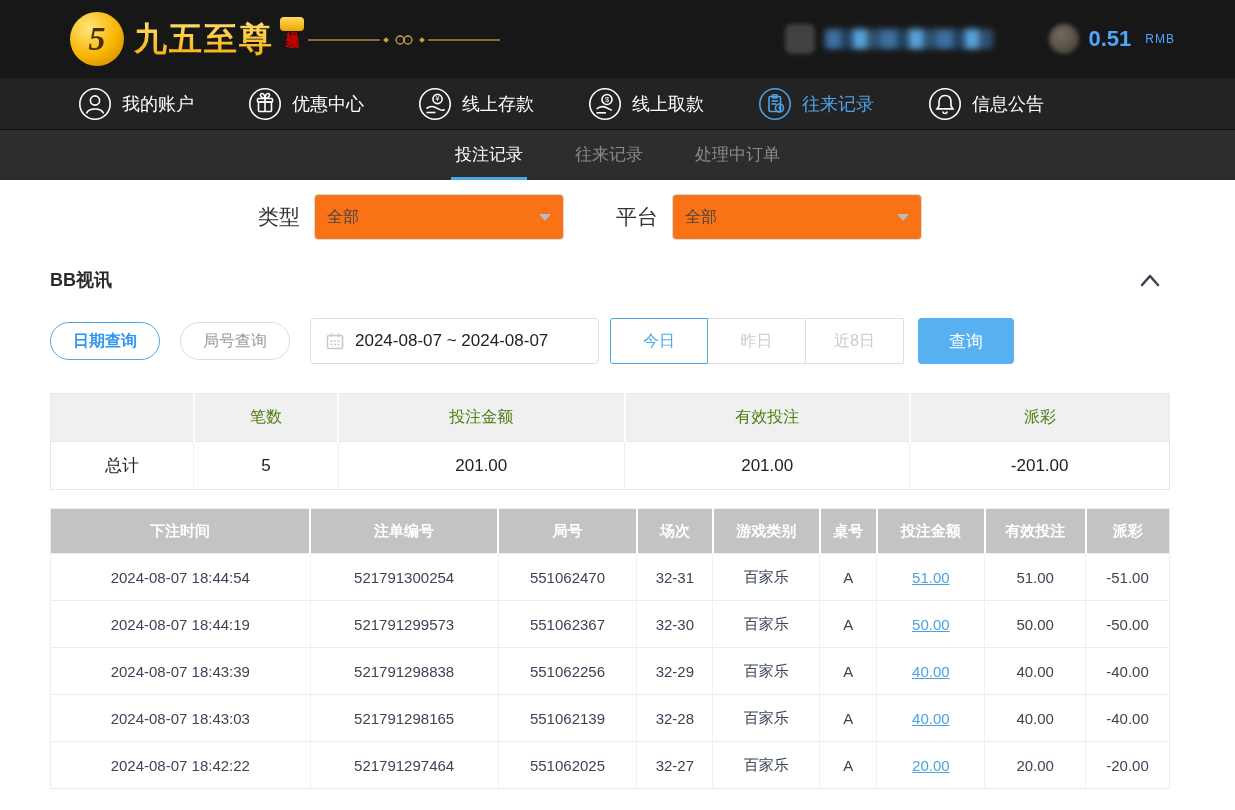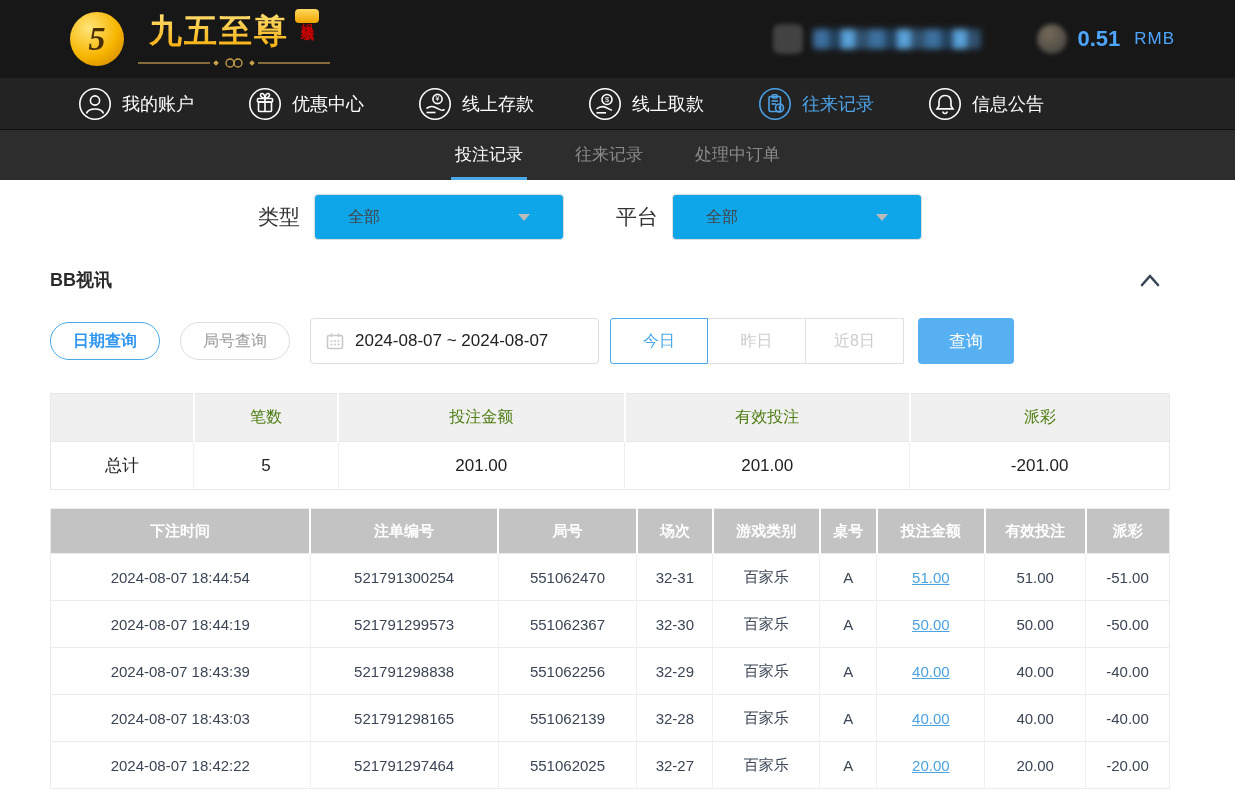--- a/index.html
+++ b/index.html
@@ -6,53 +6,53 @@
   html,body { width:1235px; height:810px; overflow:hidden; background:#fff;
     font-family:"Liberation Sans","DejaVu Sans",sans-serif; }
 
   
   .top-header { height:78px; background:#171717; display:flex; align-items:center; justify-content:space-between; padding:0 60px 0 70px; }
   .logo { display:flex; align-items:center; gap:10px; }
   .logo-emblem { width:54px; height:54px; border-radius:50%;
     background:radial-gradient(circle at 35% 30%, #ffe57a, #f7b500 55%, #c67d00);
     color:#4a2f00; font-weight:bold; font-size:34px; font-family:"Liberation Serif","DejaVu Serif",serif;
     display:flex; align-items:center; justify-content:center; font-style:italic; }
-  .logo-text-wrap { display:flex; flex-direction:column; align-items:center; }
+  .logo-text-wrap { display:flex; flex-direction:row; align-items:center; }
   .logo-name { font-size:33px; font-weight:bold; letter-spacing:2px;
     background:linear-gradient(#ffe27a,#f7a800); -webkit-background-clip:text; background-clip:text; color:transparent; }
   .logo-badge { writing-mode:vertical-rl; font-size:13px; font-weight:bold; color:#c40000;
     background:linear-gradient(#ffd95e,#f0a400); border-radius:4px; padding:4px 3px; letter-spacing:2px; margin-left:6px; }
   .logo-row { display:flex; align-items:flex-start; }
   .flourish { margin-top:2px; }
   .header-right { display:flex; align-items:center; gap:56px; }
   .user-chip, .balance-chip { display:flex; align-items:center; gap:10px; }
   .blur-avatar { width:30px; height:30px; border-radius:7px; background:#424242; filter:blur(2px); display:inline-block; }
   .blur-name { width:168px; height:20px; border-radius:3px; display:inline-block; filter:blur(3px);
     background:repeating-linear-gradient(90deg,#3d6f9e 0 16px,#23405c 16px 28px,#5aa2da 28px 42px,#30506e 42px 56px); }
   .blur-coin { width:30px; height:30px; border-radius:50%; background:radial-gradient(circle at 40% 35%,#756a59,#3c3c3c); filter:blur(2px); display:inline-block; }
   .balance-amount { color:#4da6ff; font-size:22px; font-weight:600; }
-  .balance-cur { color:#4da6ff; font-size:17px; letter-spacing:1px; margin-left:4px; }
+  .balance-cur { color:#4da6ff; font-size:12px; letter-spacing:1px; margin-left:4px; }
 
   
   .main-nav { height:52px; background:#232323; display:flex; align-items:center; gap:54px; padding-left:78px; border-bottom:1px solid #101010; }
   .nav-item { display:flex; align-items:center; gap:10px; color:#fff; font-size:18px; cursor:pointer; }
   .nav-item.active { color:#4da3e8; }
   .nav-item svg { display:block; }
 
   
   .sub-nav { height:50px; background:#2d2d2d; display:flex; justify-content:center; gap:44px; }
   .sub-tab { position:relative; color:#8a8a8a; font-size:17px; line-height:50px; padding:0 4px; cursor:pointer; }
   .sub-tab.active { color:#fff; }
   .sub-tab.active::after { content:""; position:absolute; left:0; right:0; bottom:0; height:3px; background:#4aa8e8; }
 
   
   .filters { display:flex; align-items:center; margin:14px 0 0 258px; }
   .filter-label { font-size:21px; color:#333; margin-right:14px; }
-  .select-box { width:250px; height:46px; border:1px solid #ddd; border-radius:4px; background:#0ea5e9;
-    display:flex; align-items:center; justify-content:space-between; padding:0 33px; cursor:pointer; }
+  .select-box { width:250px; height:46px; border:1px solid #ddd; border-radius:4px; background:#f97316;
+    display:flex; align-items:center; justify-content:space-between; padding:0 12px; cursor:pointer; }
   .select-value { font-size:16px; color:#444; }
   .caret-down { width:0; height:0; border-left:6px solid transparent; border-right:6px solid transparent; border-top:7px solid #bbb; }
   .filter-gap { width:52px; }
 
   
   .content { margin:0 65px 0 50px; width:1120px; }
   .section-head { display:flex; align-items:center; justify-content:space-between; margin-top:28px; }
   .section-title { font-size:18px; font-weight:bold; color:#2b2b2b; }
   .collapse-btn { cursor:pointer; display:flex; margin-right:8px; }
 

